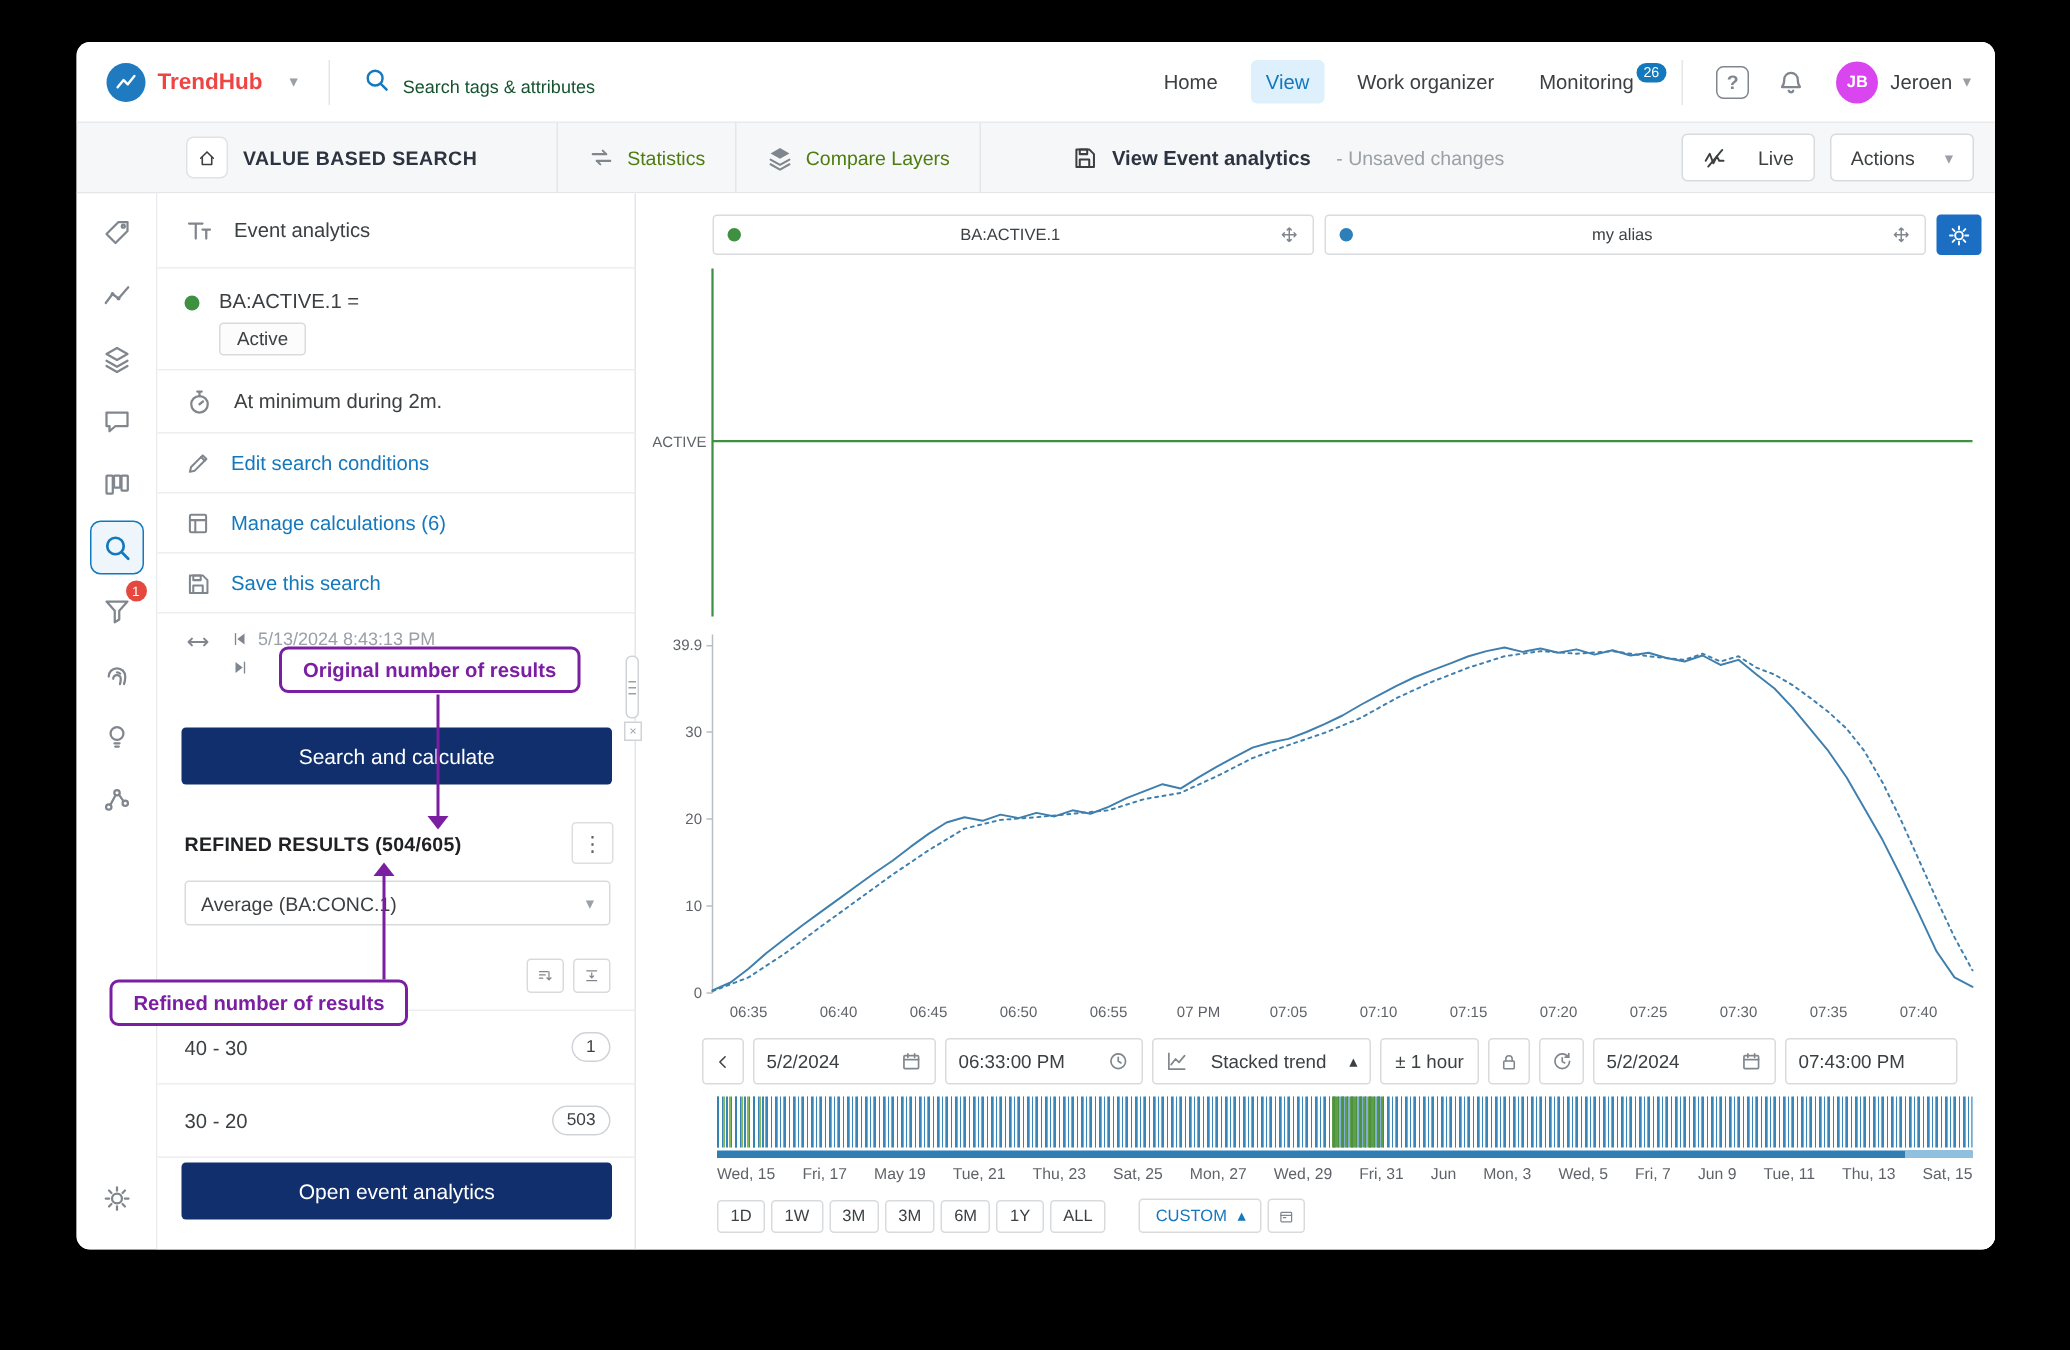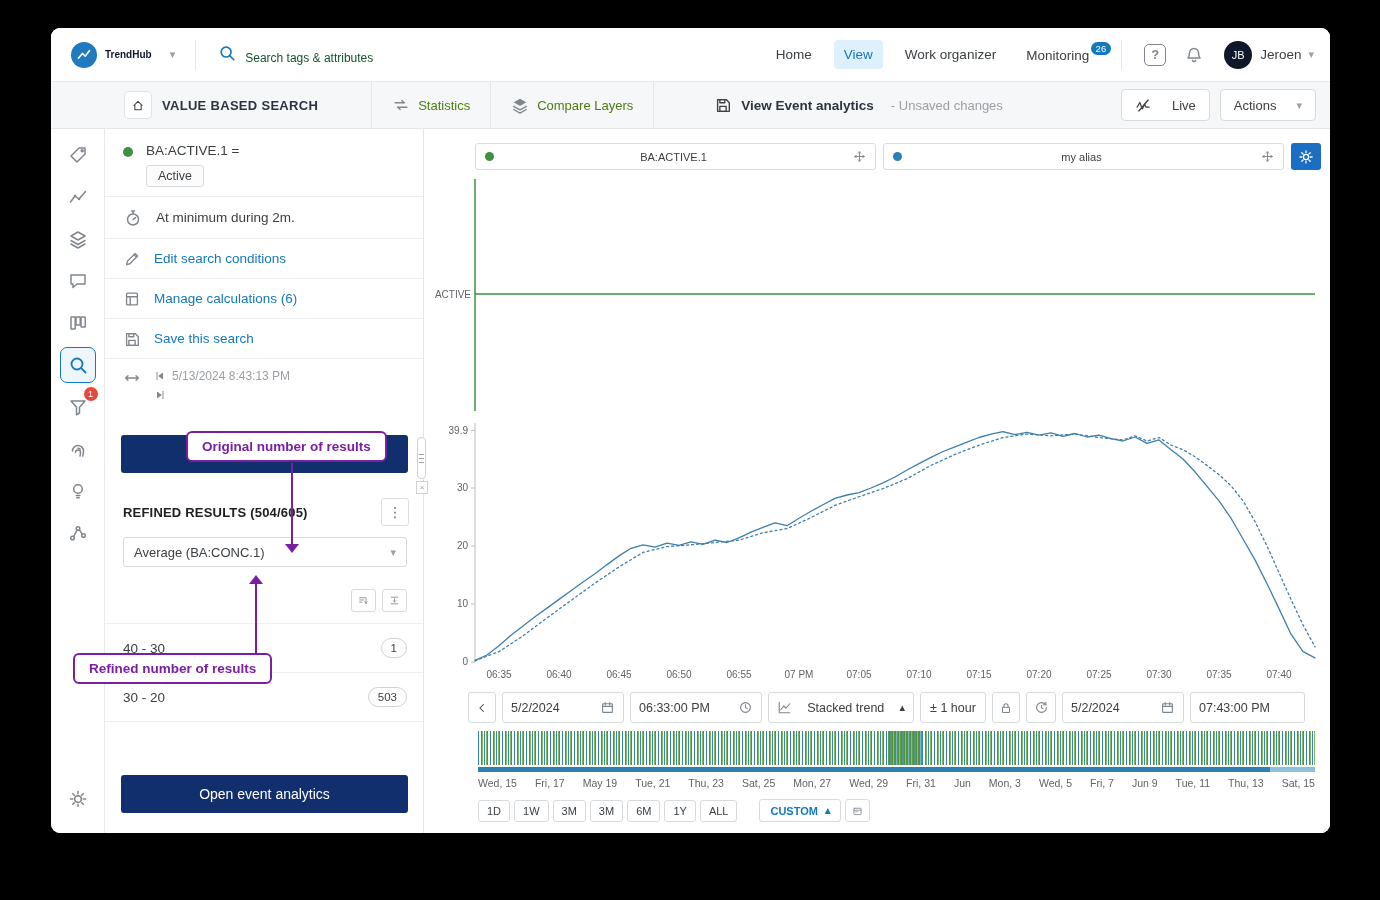--- a/index.html
+++ b/index.html
@@ -2,32 +2,32 @@
 <html><head>
 <meta charset="utf-8">
 <style>
   html,body{margin:0;padding:0;width:1380px;height:900px;background:#000;font-family:"Liberation Sans",sans-serif;overflow:hidden}
   *{box-sizing:border-box}
   .window{position:absolute;left:51px;top:28px;width:1279px;height:805px;background:#fff;border-radius:9px;overflow:hidden;display:flex;flex-direction:column;box-shadow:0 12px 50px rgba(0,0,0,.7)}
   
   .topbar{flex:0 0 54px;display:flex;align-items:center;border-bottom:1px solid #e8eaec;background:#fff}
   .brand{display:flex;align-items:center;gap:8px;margin-left:20px}
   .logo{width:26px;height:26px;border-radius:50%;background:#1f7ac0;display:flex;align-items:center;justify-content:center}
-  .brand-name{font-size:10px;font-weight:bold;color:#0f172a}
+  .brand-name{font-size:15px;font-weight:bold;color:#ef4444}
   .caret{color:#9aa0a6;font-size:11px}
   .vdiv{width:1px;height:30px;background:#e4e6e9}
   .tb-search{display:flex;align-items:flex-end;gap:9px;margin-left:22px;color:#14532d;font-size:12px}
   .tb-right{margin-left:auto;display:flex;align-items:center;margin-right:16px}
   .nav-item{font-size:13.5px;color:#3c4043;padding:7px 10px;border-radius:4px}
   .nav-item.active{background:#ddf0fb;color:#1478bd}
   .mon-wrap{position:relative;margin-left:10px}
   .mon-badge{position:absolute;top:-4px;right:-12px;background:#1478bd;color:#fff;font-size:9.5px;border-radius:9px;padding:2px 5px;line-height:1}
   .helpbox{width:22px;height:22px;border:1.6px solid #80868d;border-radius:5px;color:#80868d;font-size:13px;font-weight:bold;display:flex;align-items:center;justify-content:center;margin-left:22px}
   .iconbtn{background:none;border:none;padding:4px;display:flex;align-items:center;cursor:pointer}
-  .avatar{width:28px;height:28px;border-radius:50%;background:#0f172a;color:#fff;font-size:11px;font-weight:normal;display:flex;align-items:center;justify-content:center;margin-left:16px}
+  .avatar{width:28px;height:28px;border-radius:50%;background:#d946ef;color:#fff;font-size:11px;font-weight:bold;display:flex;align-items:center;justify-content:center;margin-left:16px}
   .user-name{font-size:13.5px;color:#3c4043;margin-left:8px}
   
   .toolbar{flex:0 0 46px;display:flex;align-items:center;background:#f6f7f8;border-bottom:1px solid #e4e6e9}
   .home-btn{margin-left:73px;width:28px;height:28px;background:#fff;border:1px solid #e0e3e6;border-radius:5px;display:flex;align-items:center;justify-content:center}
   .tb-title{margin-left:10px;font-size:13px;font-weight:bold;color:#2b3440;letter-spacing:.3px}
   .tab{display:flex;align-items:center;gap:8px;height:46px;padding:0 20px;font-size:13px;color:#4d7c0f;border-left:1px solid #e4e6e9;border-right:1px solid #e4e6e9}
   .tab + .tab{border-left:none}
   .tabs{display:flex;margin-left:53px}
   .view-title{display:flex;align-items:center;gap:9px;margin-left:60px;font-size:13.5px;font-weight:bold;color:#2b3440}
   .unsaved{font-size:13px;color:#9aa0a6;margin-left:8px;font-weight:normal}
@@ -94,21 +94,21 @@
   .strip{height:34px;background-image:
       repeating-linear-gradient(90deg,rgba(47,127,181,.95) 0 1px,transparent 1px 3px),
       repeating-linear-gradient(90deg,rgba(111,174,62,.85) 0 1px,transparent 1px 4px),
       linear-gradient(#fdfdfd,#fdfdfd);cursor:pointer}
   .strip-sel{position:absolute;left:410px;top:0;width:34px;height:34px;background:repeating-linear-gradient(90deg,rgba(78,148,52,.9) 0 2px,rgba(47,127,181,.6) 2px 3px)}
   .strip-bar{height:5px;background:#2f7fb5;margin-top:2px;position:relative}
   .strip-bar i{position:absolute;right:0;top:0;width:45px;height:5px;background:#8fc0dd}
   .dates-row{position:absolute;left:54px;top:648px;width:837px;display:flex;justify-content:space-between;font-size:10.5px;color:#5f6368}
   .zoom-row{position:absolute;left:54px;top:670px;display:flex;gap:4px;align-items:center}
   .zoom-btn{border:1px solid #d8dbde;background:#fff;border-radius:3px;font-size:11px;color:#3c4043;padding:4px 8px;font-family:inherit;cursor:pointer}
-  .custom-btn{margin-left:18px;display:flex;gap:7px;align-items:center;border:1px solid #d8dbde;border-radius:3px;padding:4px 10px;color:#1478bd;font-weight:bold;font-size:11px;background:#fff;font-family:inherit;cursor:pointer}
+  .custom-btn{margin-left:18px;display:flex;gap:7px;align-items:center;border:1px solid #d8dbde;border-radius:3px;padding:4px 10px;color:#1478bd;font-weight:normal;font-size:11px;background:#fff;font-family:inherit;cursor:pointer}
   .mini-btn{border:1px solid #d8dbde;border-radius:3px;background:#fff;width:25px;height:23px;display:flex;align-items:center;justify-content:center;cursor:pointer}
 </style>
 </head>
 <body>
 
 <div class="window">
 
   <header class="topbar">
     <div class="brand">
       <span class="logo">
@@ -272,20 +272,27 @@
       </button>
       <button class="rail-btn rail-gear">
         <svg width="20" height="20" viewBox="0 0 20 20">
             <circle class="ic" cx="10" cy="10" r="3.3"></circle>
             <path class="ic" d="M10 2.5v2.3M10 15.2v2.3M2.5 10h2.3M15.2 10h2.5M4.7 4.7l1.6 1.6M13.7 13.7l1.6 1.6M15.3 4.7l-1.6 1.6M6.3 13.7l-1.6 1.6"></path>
           </svg>
       </button>
     </nav>
 
     <aside class="panel">
+      <div class="prow r1">
+        <svg width="20" height="20" viewBox="0 0 20 20">
+            <path class="ic" d="M3 5h9M7.5 5v10"></path>
+            <path class="ic" d="M12 9h5M14.5 9v6"></path>
+          </svg>
+        <span>Event analytics</span>
+      </div>
       <div class="prow r2">
         <span class="dot"></span>
         <div>
           <div>BA:ACTIVE.1 =</div>
           <span class="chip">Active</span>
         </div>
       </div>
       <div class="prow r3">
         <svg width="20" height="20" viewBox="0 0 20 20">
             <circle class="ic" cx="10" cy="11.5" r="5.5"></circle>

